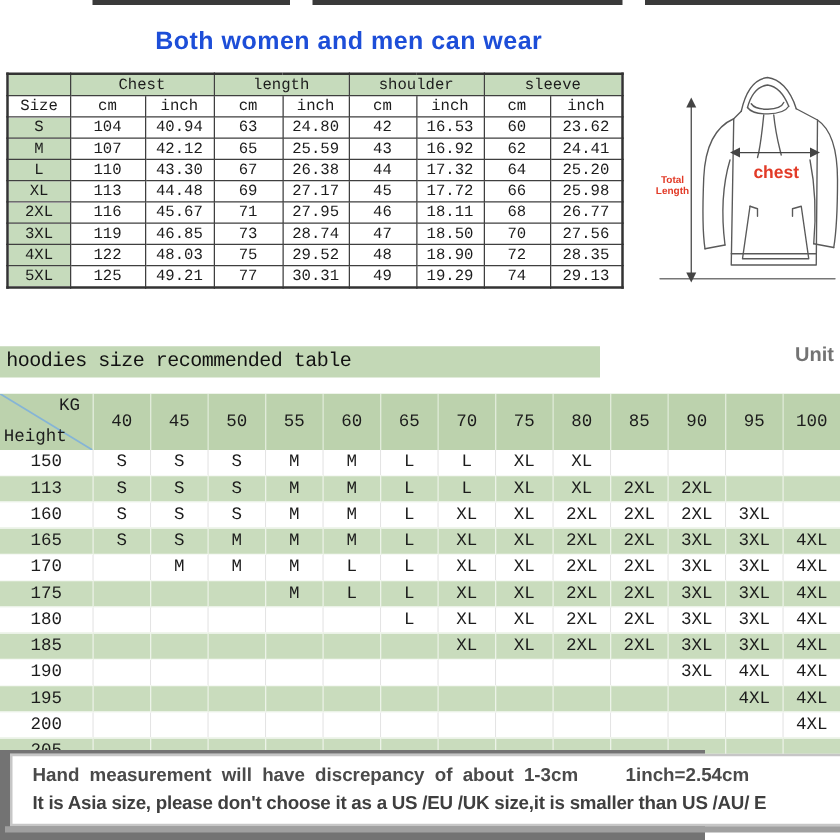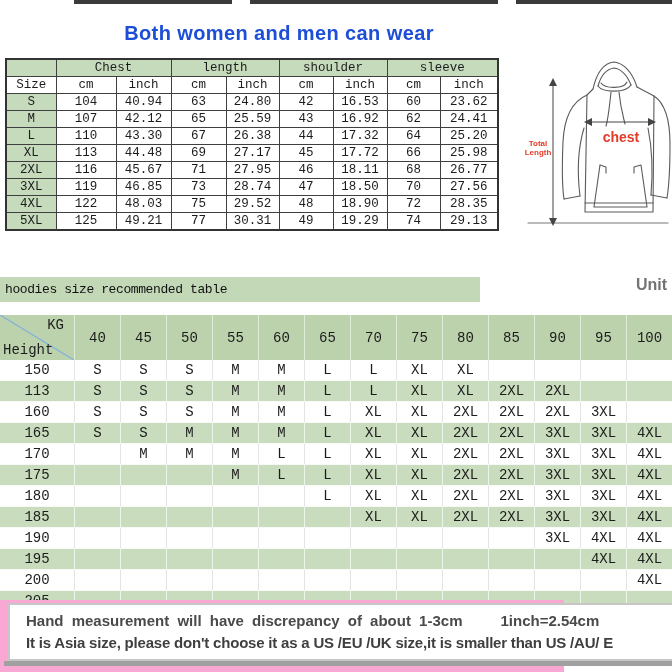--- a/index.html
+++ b/index.html
@@ -20,40 +20,40 @@
   .size-table td,.size-table th{border:1px solid #3f3f3f;text-align:center;padding:0;height:16px;
               font-weight:normal;overflow:hidden;white-space:nowrap;background:#fff;}
   .size-table .g{background:#c6dbbc;}
   .size-table{border:2px solid #333;}
 
   
   .hoodie{position:absolute;left:500px;top:42px;width:172px;height:200px;}
 
   
   .banner{position:absolute;left:0;top:277px;width:480px;height:25px;background:#c3d8b6;
-          font-family:"Liberation Mono",monospace;font-size:13px;letter-spacing:-.4px;
+          font-family:"Liberation Mono",monospace;font-size:16px;letter-spacing:-.4px;
           line-height:25px;padding-left:5px;box-sizing:border-box;color:#111;}
   .unit{position:absolute;left:636px;top:276px;font-weight:bold;font-size:16px;color:#737373;}
 
   
   .rec-table{position:absolute;left:0;top:315px;width:673px;border-collapse:separate;border-spacing:0;
              table-layout:fixed;font-family:"Liberation Mono",monospace;font-size:14px;color:#1c1c1c;}
   .rec-table td{text-align:center;padding:0;height:20px;line-height:20px;overflow:hidden;
                 box-sizing:border-box;white-space:nowrap;}
   .rec-table tr.hdr td{height:45px;background:#bcd2ad;border-right:1px solid rgba(255,255,255,.55);}
   .rec-table tr.w td{background:#ffffff;border-right:1px solid #e4e4e4;}
   .rec-table tr.g2 td{background:#c9dcbd;border-right:1px solid rgba(255,255,255,.65);
                       border-top:1px solid rgba(255,255,255,.85);border-bottom:1px solid rgba(255,255,255,.85);}
   .diag{position:relative;}
   .diag svg{position:absolute;left:0;top:0;}
   .diag .kg{position:absolute;top:3px;right:10px;line-height:14px;}
   .diag .hgt{position:absolute;bottom:3px;left:3px;line-height:14px;font-family:Liberation Mono, monospace;}
 
   
-  .footer-area{position:absolute;left:0;top:600px;width:564px;height:72px;background:#f9a8d4;}
+  .footer-area{position:absolute;left:0;top:600px;width:564px;height:72px;background:#737373;}
   .footer-box{position:absolute;left:8px;top:3px;width:680px;height:58px;background:#fff;
               border:2px solid #c6c6c6;box-sizing:border-box;padding:7px 0 0 16px;overflow:hidden;}
   .footer-shadow{position:absolute;left:4px;top:61px;width:668px;height:5px;background:#a0a0a0;}
   .f1{display:flex;font-size:15px;font-weight:bold;color:#4a4a4a;word-spacing:4px;white-space:nowrap;}
   .f1 .right{margin-left:38px;word-spacing:0;}
   .f2{margin-top:5px;font-size:15px;font-weight:bold;color:#3f3f3f;letter-spacing:-.2px;white-space:nowrap;}
 </style>
 </head>
 <body>
 

